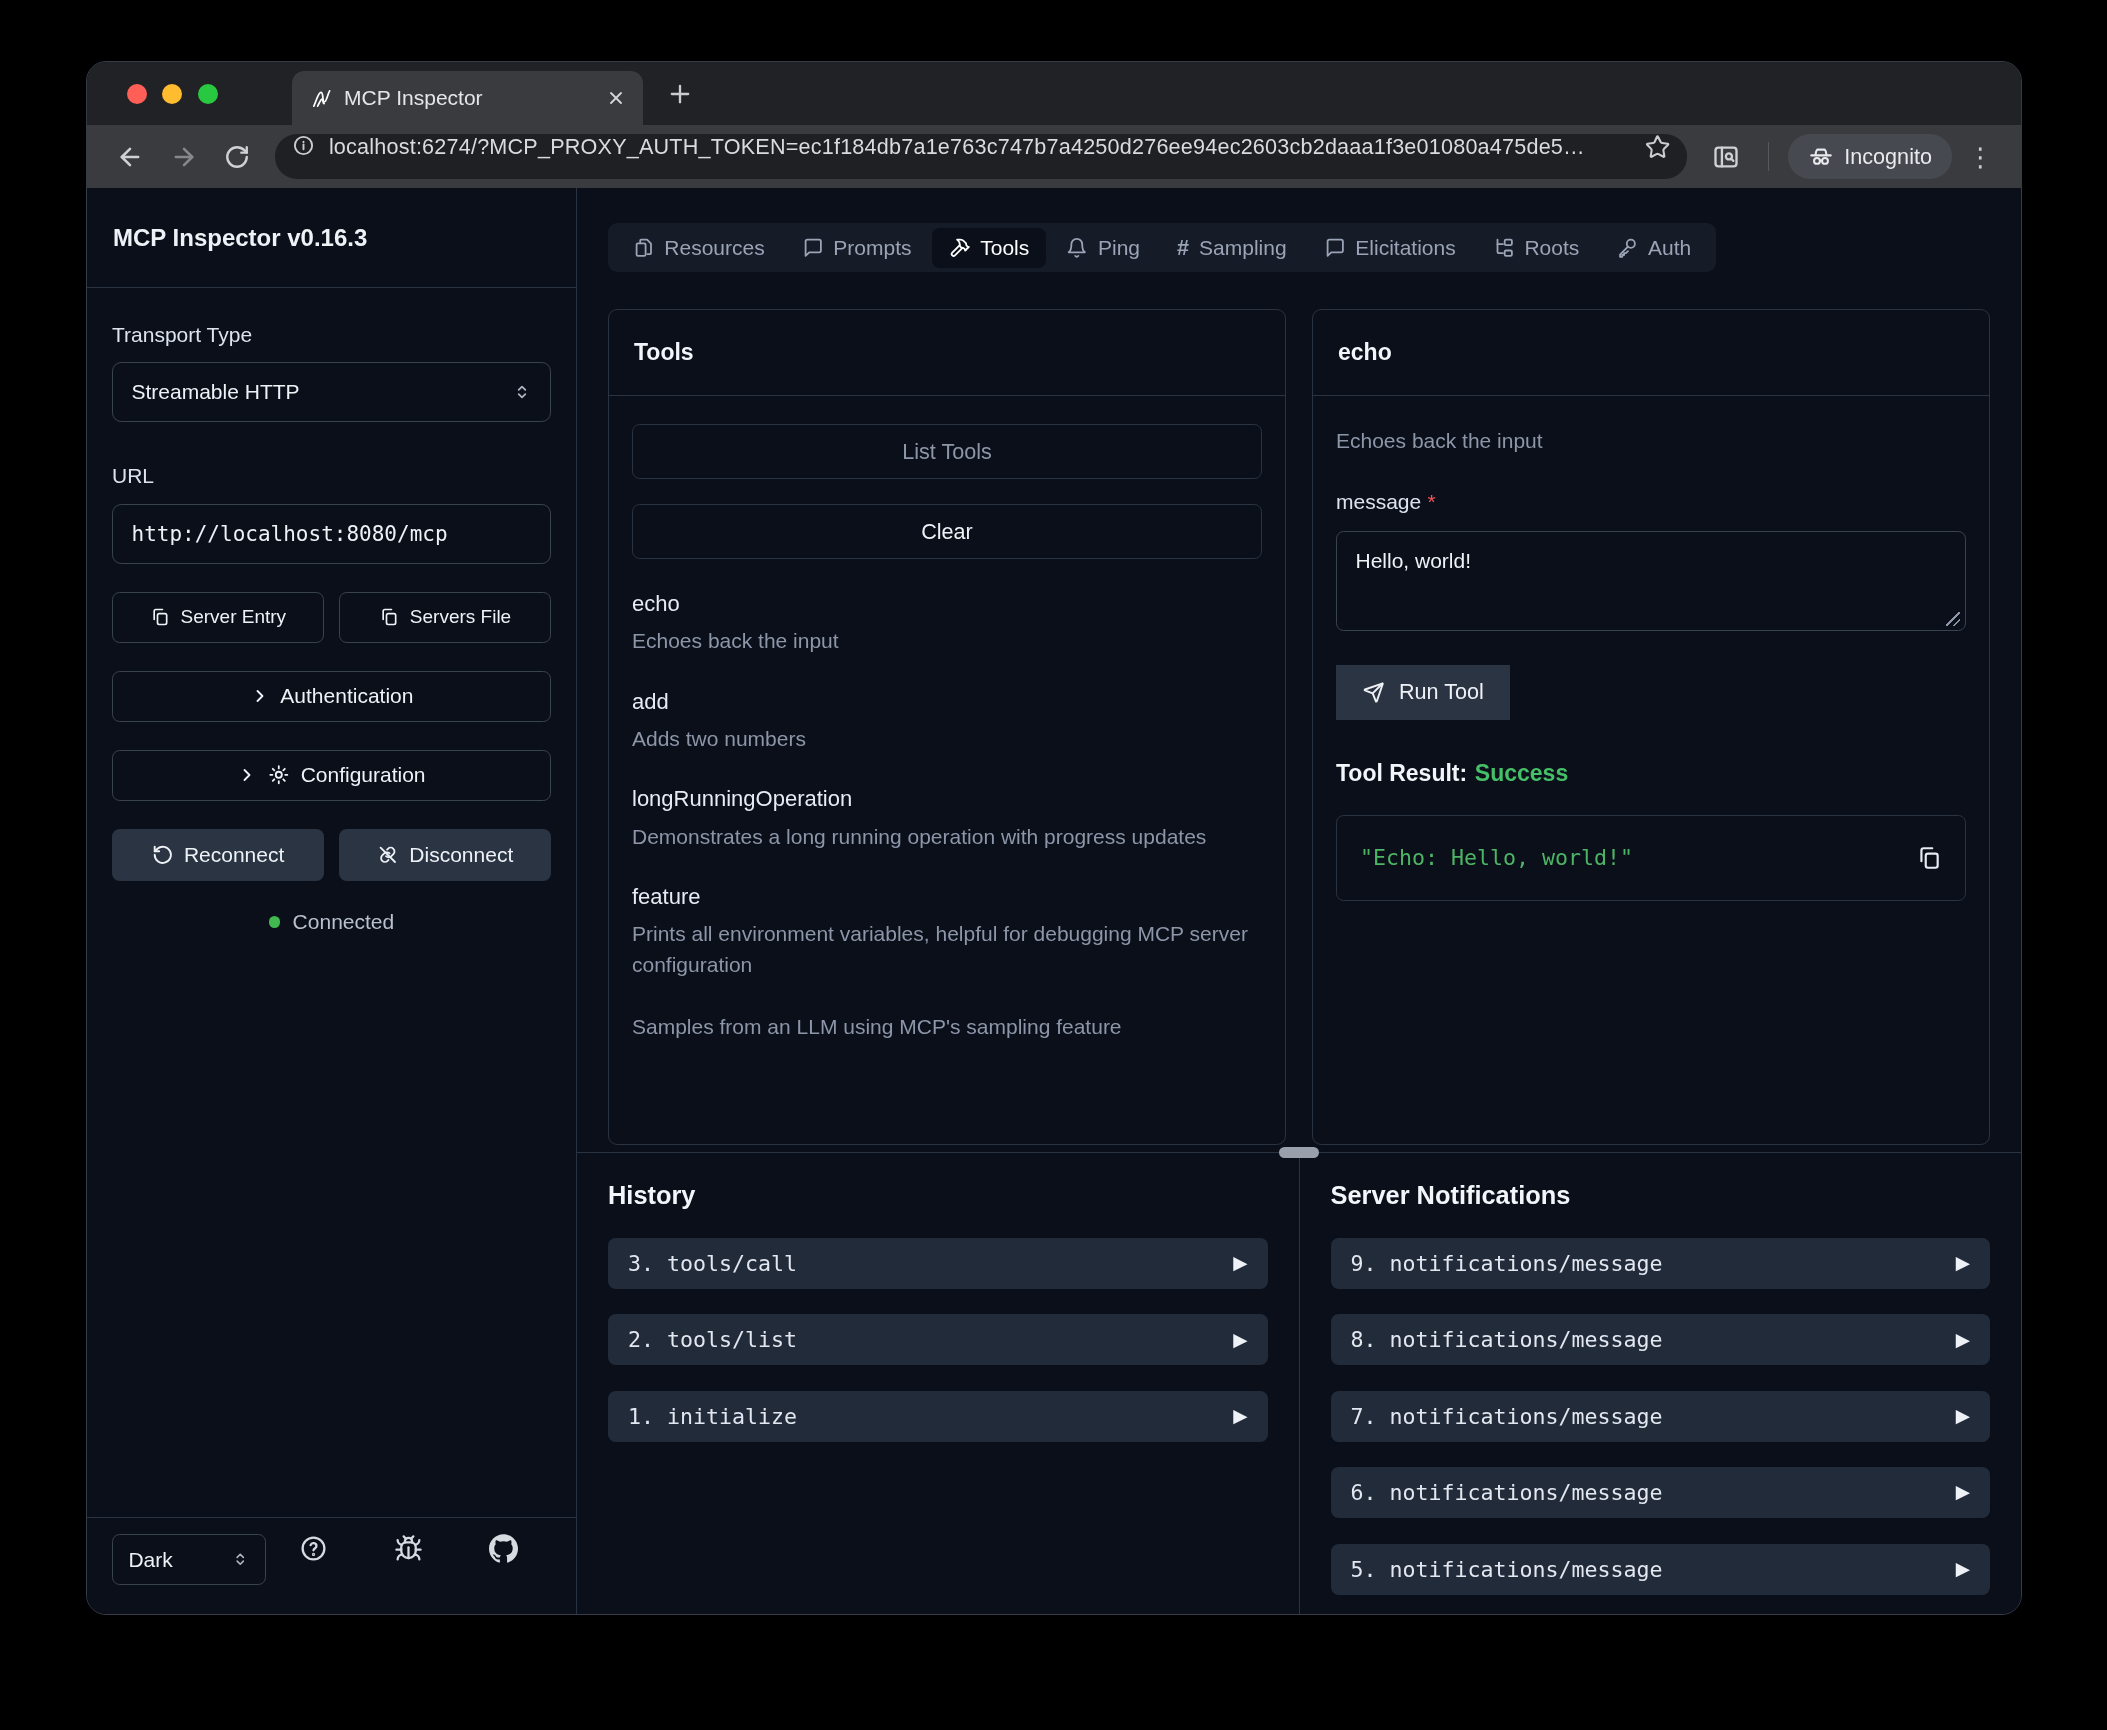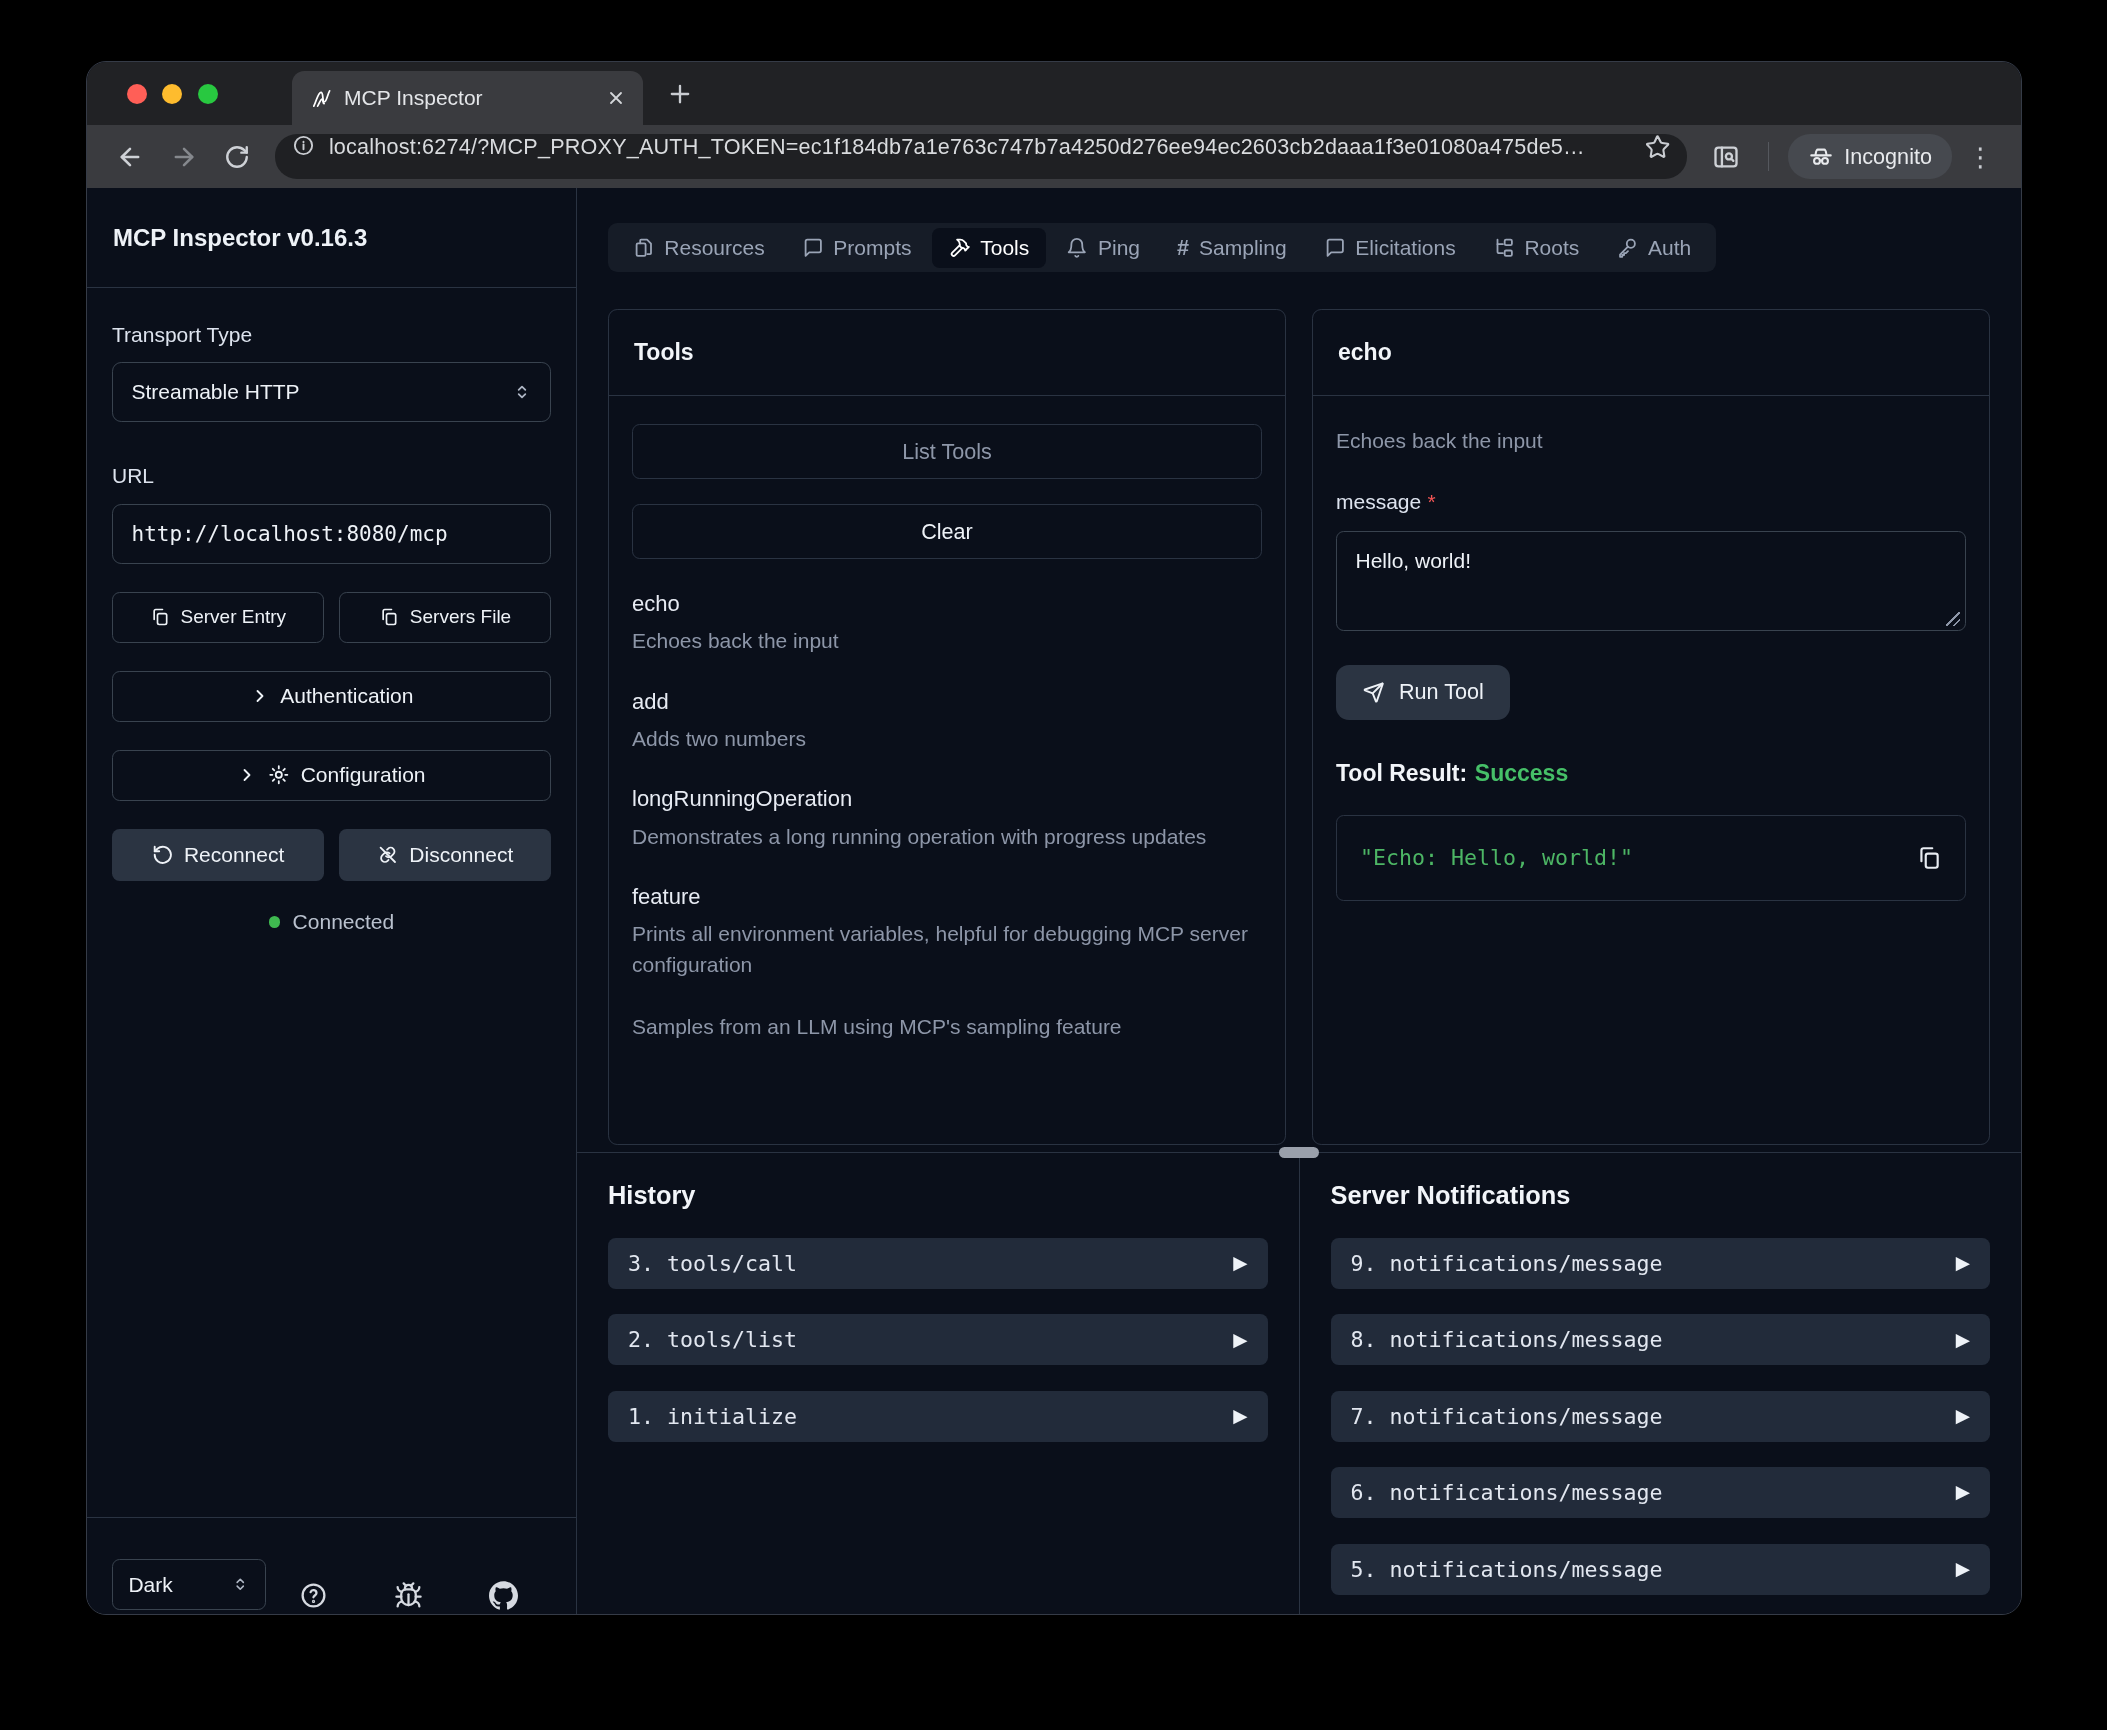--- a/index.html
+++ b/index.html
@@ -69,21 +69,21 @@
   .btn-row{display:flex;gap:15.4px;margin-top:28px}
   .btn{border:1.5px solid var(--input-border);border-radius:7.7px;height:51px;
     display:flex;align-items:center;justify-content:center;gap:10.8px;
     color:#eef2f7;font-size:19px;flex:1;background:transparent;cursor:default}
   .btn-wide{margin-top:28px;height:51px;font-size:21px;display:flex}
   .btn-solid{background:var(--btn-bg);border:none}
   .connected{display:flex;align-items:center;justify-content:center;gap:12.3px;margin-top:29px}
   .dot{width:11.5px;height:11.5px;border-radius:50%;background:var(--green-dot)}
   .connected span{font-size:21px;color:var(--muted2)}
   .side-foot{height:97px;border-top:1.5px solid var(--panel-border);flex:none;
-    display:flex;align-items:flex-end;padding:4px 25px}
+    display:flex;align-items:flex-start;padding:16px 25px}
   .theme-select{width:154px;height:51px;border:1.5px solid var(--input-border);border-radius:7.7px;
     display:flex;align-items:center;padding:0 15.4px;color:#eef2f7;font-size:21px}
   .theme-select .val{flex:1}
   .foot-icons{flex:1;display:flex;justify-content:space-around;align-items:center;color:#d6dae1}
 
   
   .main{flex:1;display:flex;flex-direction:column;min-width:0;min-height:0}
   .top-wrap{flex:1;display:flex;flex-direction:column;padding:35px 31px 6.2px;min-height:0}
   .navbar{display:inline-flex;align-items:center;gap:3.1px;background:#161c27;border-radius:9.2px;
     padding:4.6px 7.7px;width:fit-content;flex:none}
@@ -113,21 +113,21 @@
   .req{color:var(--red);margin-left:6.2px}
   .param-input{position:relative;margin-top:17px}
   .param-input textarea{width:100%;height:100px;border:1.5px solid var(--input-border);border-radius:7.7px;
     background:transparent;color:#eef2f7;font-size:21px;font-family:"Liberation Sans", sans-serif;
     padding:14px 18.5px;resize:none;outline:none;line-height:1.4}
   .resize-corner{position:absolute;right:6.2px;bottom:7.7px;width:14px;height:14px;
     background:
       linear-gradient(135deg, transparent 0 46%, #8d96a8 46% 54%, transparent 54% 72%, #8d96a8 72% 80%, transparent 80%);
   }
   .run-btn{margin-top:31px;height:55px;width:fit-content;padding:12px 26px;background:var(--btn-bg);
-    border-radius:13px;display:flex;align-items:center;gap:14px;color:#eef2f7;font-size:21.6px;font-weight:500}
+    border-radius:0;display:flex;align-items:center;gap:14px;color:#eef2f7;font-size:21.6px;font-weight:500}
   .result-row{margin-top:40px;font-size:23px;font-weight:700;color:#f2f5f9}
   .result-row .success{color:var(--green);margin-left:7.7px}
   .result-box{margin-top:28px;border:1.5px solid var(--panel-border);border-radius:7.7px;height:86px;
     display:flex;align-items:center;justify-content:space-between;padding:0 23px}
   .result-text{font-family:"DejaVu Sans Mono", monospace;font-size:21.6px;color:#4db665}
 
   .divider{position:relative;height:1.5px;background:var(--panel-border);flex:none}
   .divider-handle{position:absolute;left:50%;top:-4.6px;transform:translateX(-50%);
     width:40px;height:10.8px;border-radius:6.2px;background:#9aa0ab}
 

